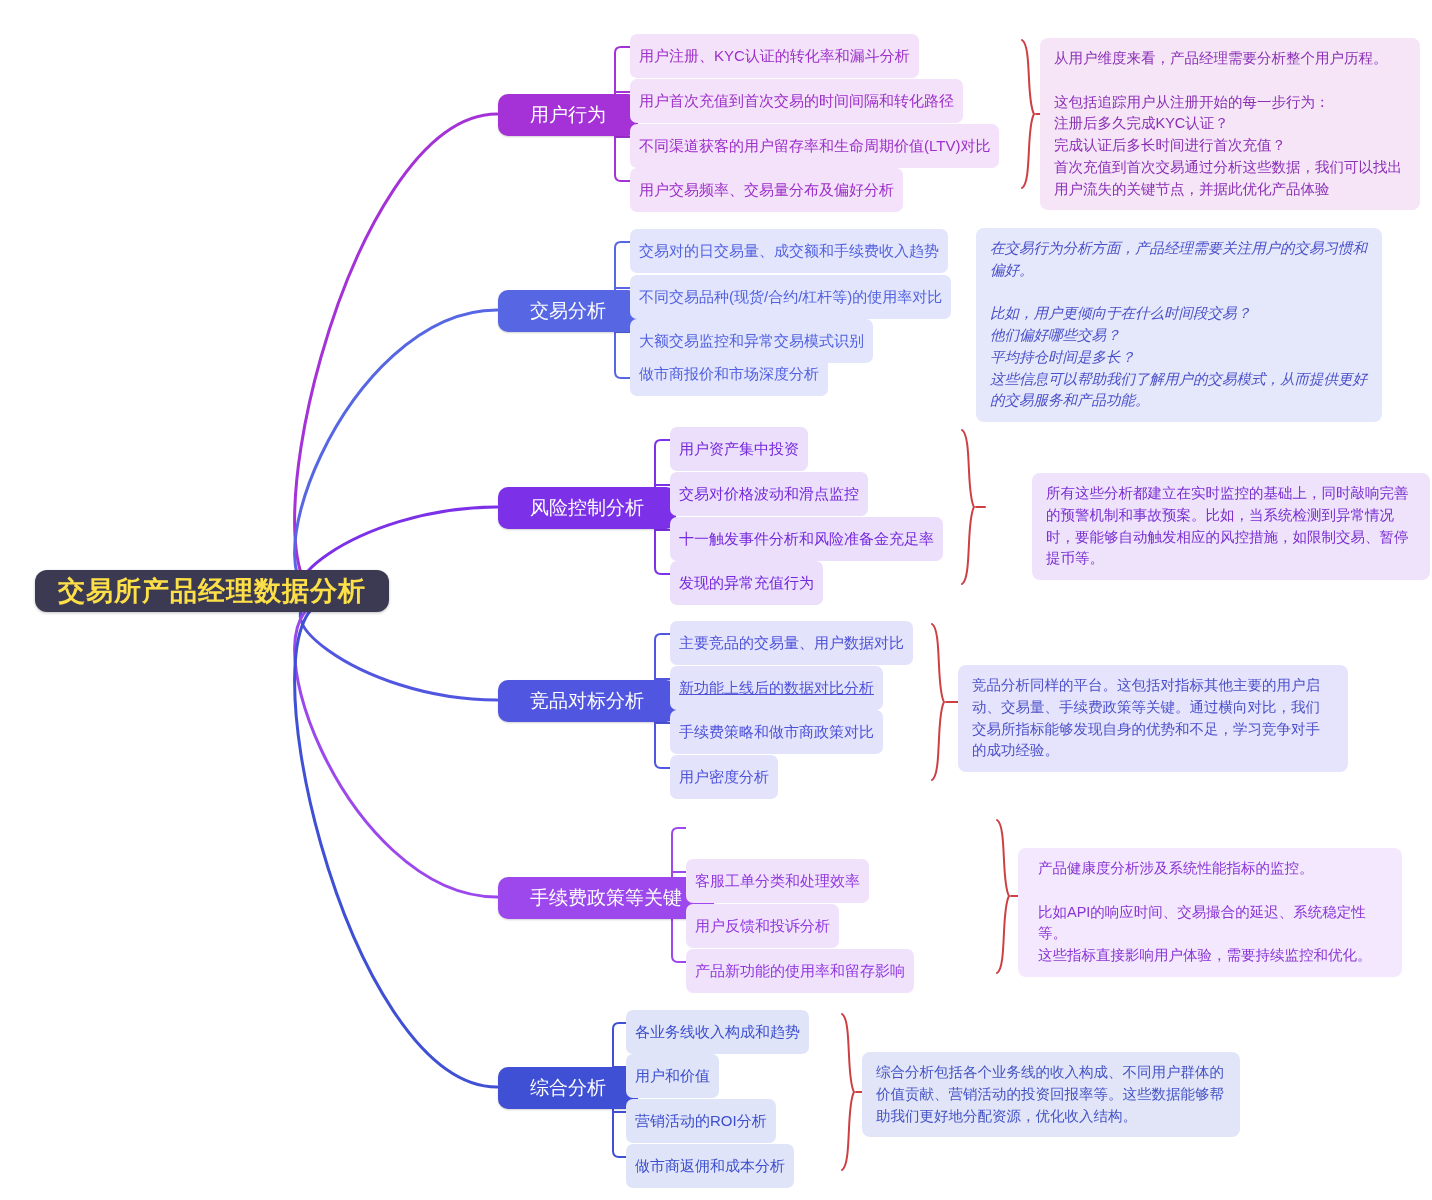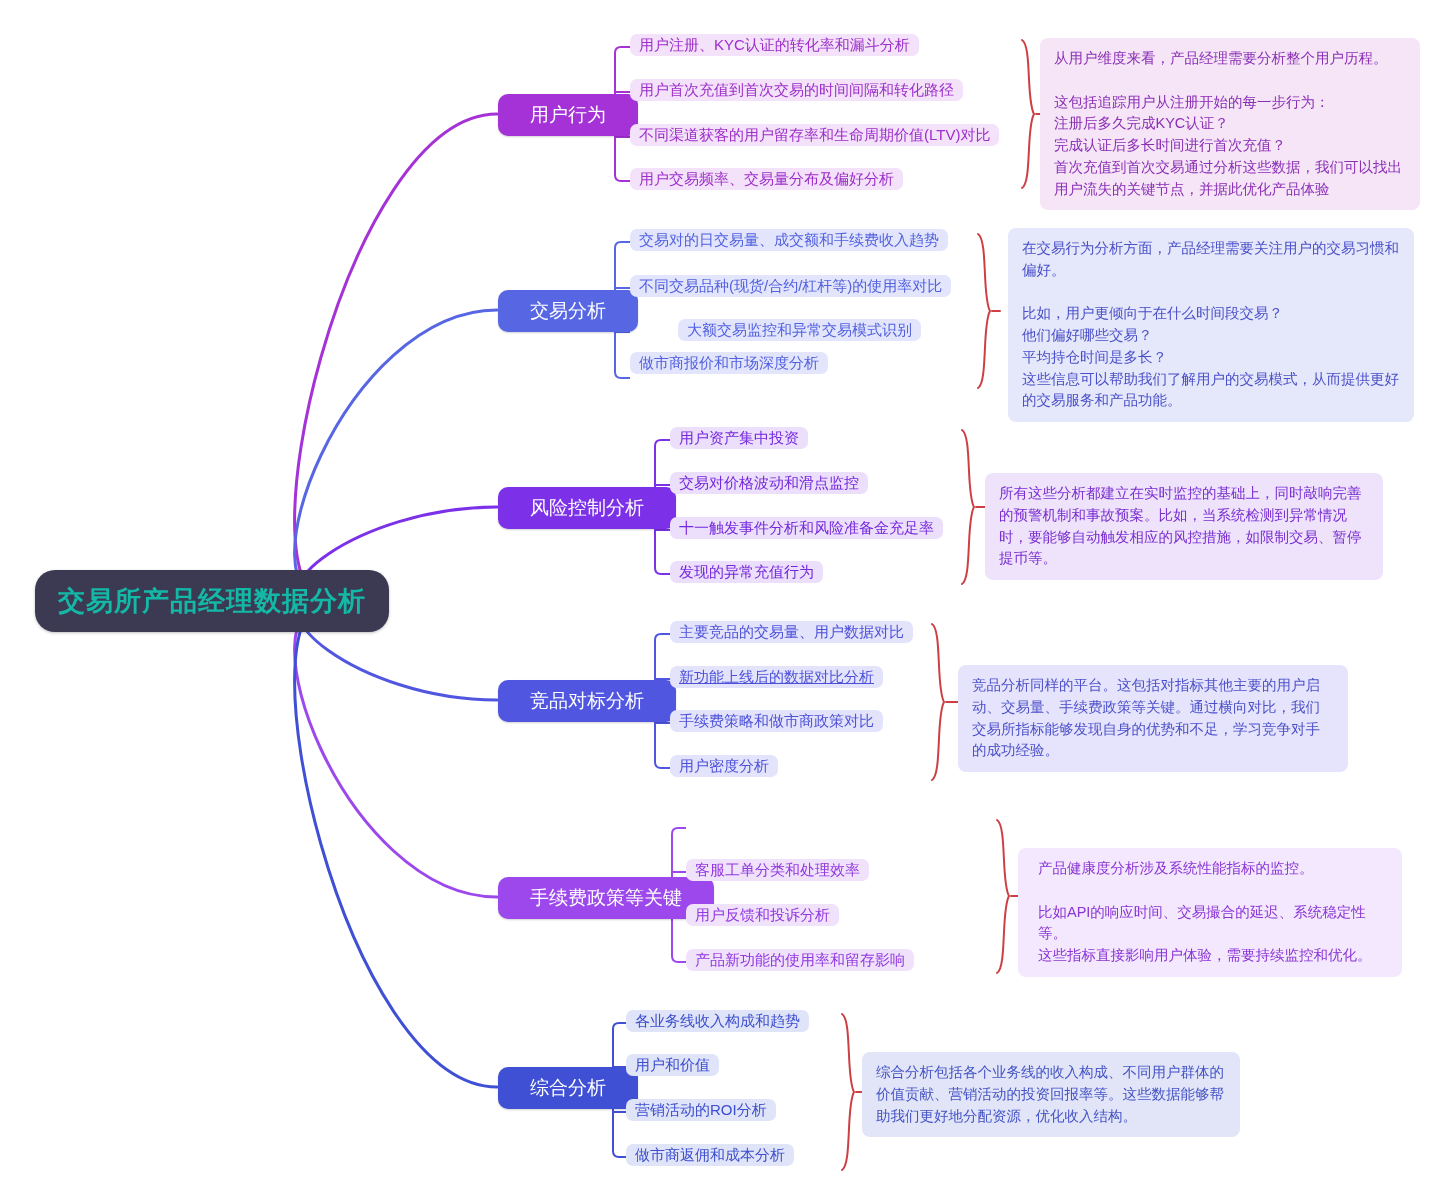--- a/index.html
+++ b/index.html
@@ -2,32 +2,32 @@
 <html><head>
 <meta charset="utf-8">
 <style>
   html,body{margin:0;padding:0;background:#ffffff;}
   body{font-family:"Liberation Sans","DejaVu Sans",sans-serif;}
   .canvas{position:relative;width:1432px;height:1200px;background:#fff;overflow:hidden;}
   svg.links{position:absolute;left:0;top:0;z-index:0;}
   .branch{position:absolute;left:0;top:0;width:100%;height:100%;pointer-events:none;}
   .branch > *{pointer-events:auto;}
   .central{
-    position:absolute;z-index:3;background:#3b3a52;color:#14b8a6;
-    font-size:27px;font-weight:bold;padding:13px 23px;border-radius:20px;
+    position:absolute;z-index:3;background:#3b3a52;color:#fde047;
+    font-size:27px;font-weight:bold;padding:3px 23px;border-radius:12px;
     box-shadow:0 1px 3px rgba(0,0,0,.25);white-space:nowrap;letter-spacing:1px;
   }
   .bnode{
     position:absolute;z-index:2;background:var(--c);color:#fff;
     font-size:19px;padding:8px 32px;border-radius:10px;white-space:nowrap;
     box-shadow:0 1px 2px rgba(0,0,0,.18);
   }
   .item{
     position:absolute;z-index:2;background:var(--ibg);color:var(--ifg);
-    font-size:15px;padding:1px 9px;border-radius:7px;white-space:nowrap;line-height:20px;
+    font-size:15px;padding:12px 9px;border-radius:7px;white-space:nowrap;line-height:20px;
   }
   .note{
     position:absolute;z-index:2;background:var(--nbg);color:var(--nfg);
     font-size:14.5px;line-height:1.5;padding:10px 14px;border-radius:8px;
     white-space:pre-line;
   }
 </style>
 </head>
 <body>
 
@@ -95,37 +95,37 @@
 这包括追踪用户从注册开始的每一步行为：
 注册后多久完成KYC认证？
 完成认证后多长时间进行首次充值？
 首次充值到首次交易通过分析这些数据，我们可以找出用户流失的关键节点，并据此优化产品体验</div>
   </div>
 
   <div class="branch" style="--c: #5766e3; --ibg: #e2e5fb; --ifg: #5261e0; --nbg: #e5e7fb; --nfg: #4a50c8;">
     <div class="bnode" style="left:498px;top:290px;">交易分析</div>
     <div class="item" style="left:630px;top:229px;">交易对的日交易量、成交额和手续费收入趋势</div>
     <div class="item" style="left:630px;top:275px;">不同交易品种(现货/合约/杠杆等)的使用率对比</div>
-    <div class="item" style="left:630px;top:319px;margin-left:48px;">大额交易监控和异常交易模式识别</div>
+    <div class="item" style="left:630px;top:319px;">大额交易监控和异常交易模式识别</div>
     <div class="item" style="left:630px;top:352px;">做市商报价和市场深度分析</div>
-    <div class="note" style="left:1008px;top:228px;width:378px;">在交易行为分析方面，产品经理需要关注用户的交易习惯和偏好。
+    <div class="note" style="left:976px;top:228px;width:378px;font-style:italic;">在交易行为分析方面，产品经理需要关注用户的交易习惯和偏好。
 
 比如，用户更倾向于在什么时间段交易？
 他们偏好哪些交易？
 平均持仓时间是多长？
 这些信息可以帮助我们了解用户的交易模式，从而提供更好的交易服务和产品功能。</div>
   </div>
 
   <div class="branch" style="--c: #7c30e8; --ibg: #ecdffb; --ifg: #7428dd; --nbg: #efe3fc; --nfg: #7a2fd0;">
     <div class="bnode" style="left:498px;top:487px;">风险控制分析</div>
     <div class="item" style="left:670px;top:427px;">用户资产集中投资</div>
     <div class="item" style="left:670px;top:472px;">交易对价格波动和滑点监控</div>
     <div class="item" style="left:670px;top:517px;">十一触发事件分析和风险准备金充足率</div>
     <div class="item" style="left:670px;top:561px;">发现的异常充值行为</div>
-    <div class="note" style="left:985px;top:473px;width:370px;">所有这些分析都建立在实时监控的基础上，同时敲响完善的预警机制和事故预案。比如，当系统检测到异常情况时，要能够自动触发相应的风控措施，如限制交易、暂停提币等。</div>
+    <div class="note" style="left:1032px;top:473px;width:370px;">所有这些分析都建立在实时监控的基础上，同时敲响完善的预警机制和事故预案。比如，当系统检测到异常情况时，要能够自动触发相应的风控措施，如限制交易、暂停提币等。</div>
   </div>
 
   <div class="branch" style="--c: #5156e0; --ibg: #e3e3fc; --ifg: #4d51d8; --nbg: #e5e4fc; --nfg: #4d51c9;">
     <div class="bnode" style="left:498px;top:680px;">竞品对标分析</div>
     <div class="item" style="left:670px;top:621px;">主要竞品的交易量、用户数据对比</div>
     <div class="item" style="left:670px;top:666px;text-decoration:underline;">新功能上线后的数据对比分析</div>
     <div class="item" style="left:670px;top:710px;">手续费策略和做市商政策对比</div>
     <div class="item" style="left:670px;top:755px;">用户密度分析</div>
     <div class="note" style="left:958px;top:665px;width:362px;">竞品分析同样的平台。这包括对指标其他主要的用户启动、交易量、手续费政策等关键。通过横向对比，我们交易所指标能够发现自身的优势和不足，学习竞争对手的成功经验。</div>
   </div>

